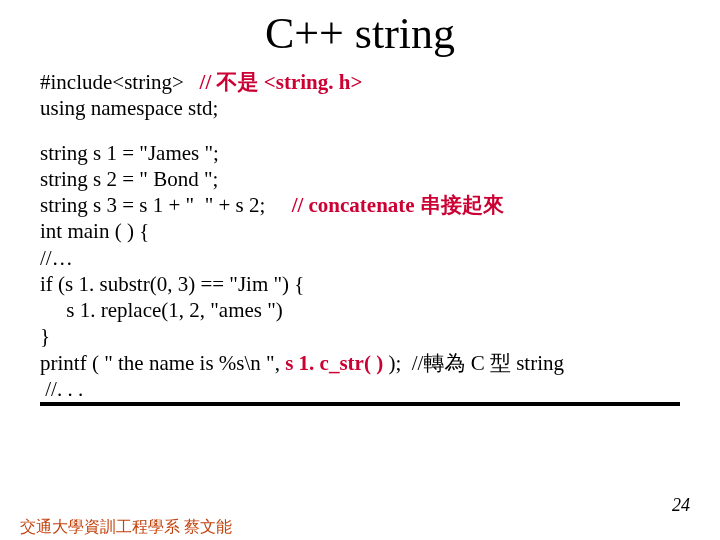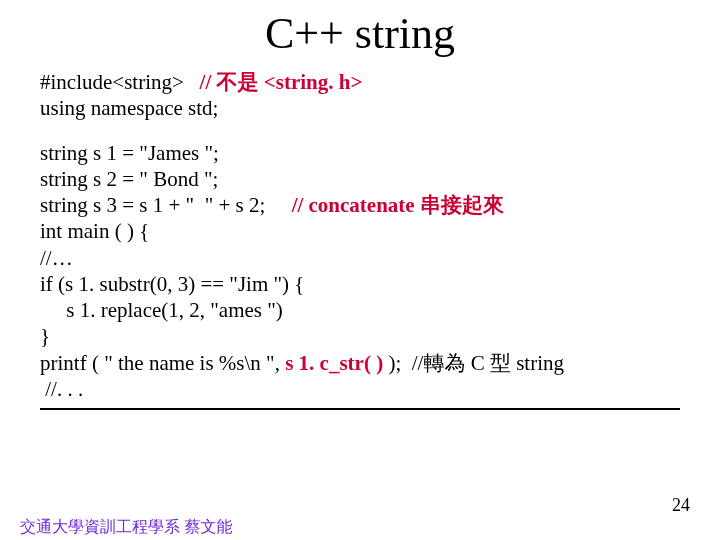--- a/index.html
+++ b/index.html
@@ -21,48 +21,48 @@
   .title {
     text-align: center;
     font-size: 44px;
     margin-top: 8px;
     margin-bottom: 10px;
     color: #000;
   }
   .content {
     margin-left: 40px;
     margin-right: 40px;
-    border-bottom: 2px solid #000000;
-    padding-bottom: 6px;
+    border-bottom: 4px solid #000000;
   }
   .codeblock {
     font-size: 21px;
     line-height: 1.25;
     color: #000;
     white-space: pre;
     font-family: "Times New Roman", serif;
   }
   .comment-red {
     color: #cc0033;
     font-weight: bold;
   }
   .footer {
     position: absolute;
     left: 20px;
     bottom: 10px;
     font-size: 16px;
-    color: #6d28d9;
-    font-family: Liberation Sans, sans-serif;
+    color: #c2410c;
+    font-family: Liberation Serif, serif;
   }
   .pagenum {
     position: absolute;
     right: 30px;
     bottom: 32px;
     font-size: 18px;
     color: #000;
+    font-style: italic;
   }
   .gap {
     height: 18px;
   }
 </style>
 </head>
 <body>
 
 <div class="slide">
 

